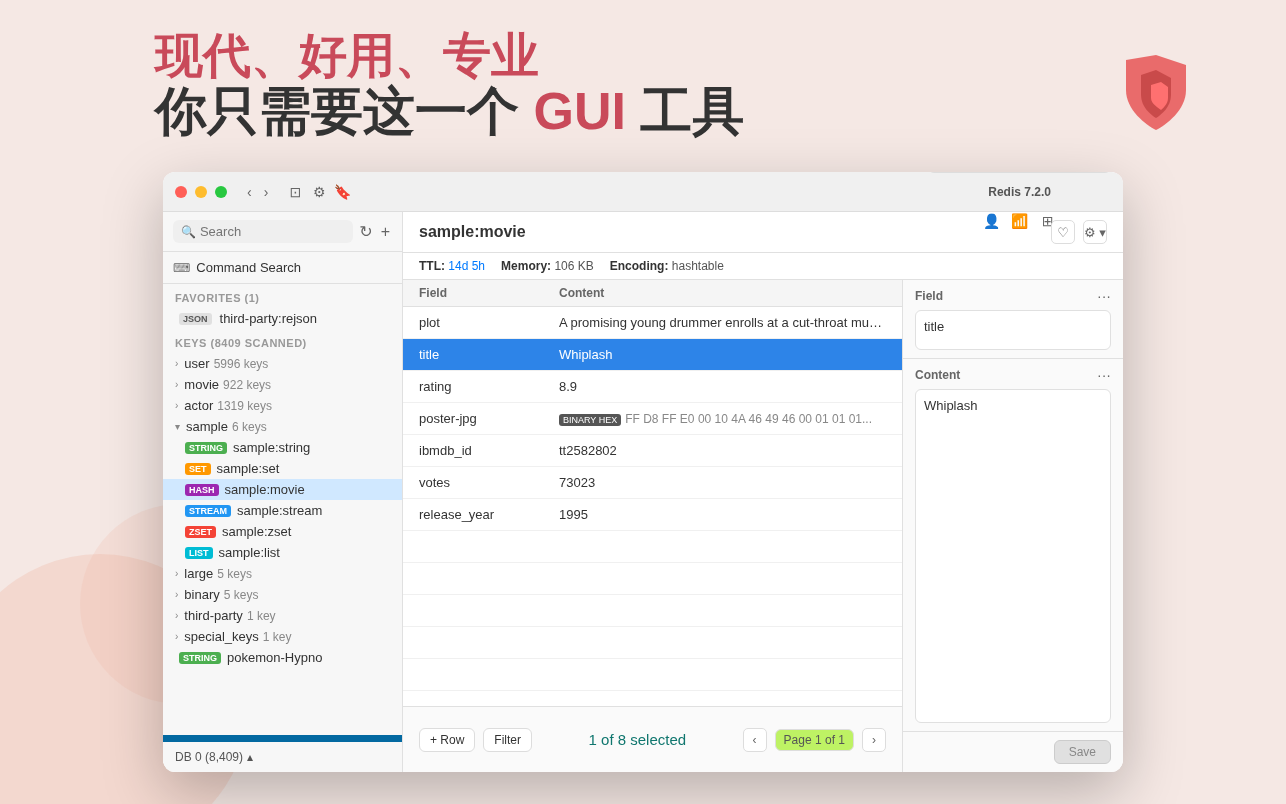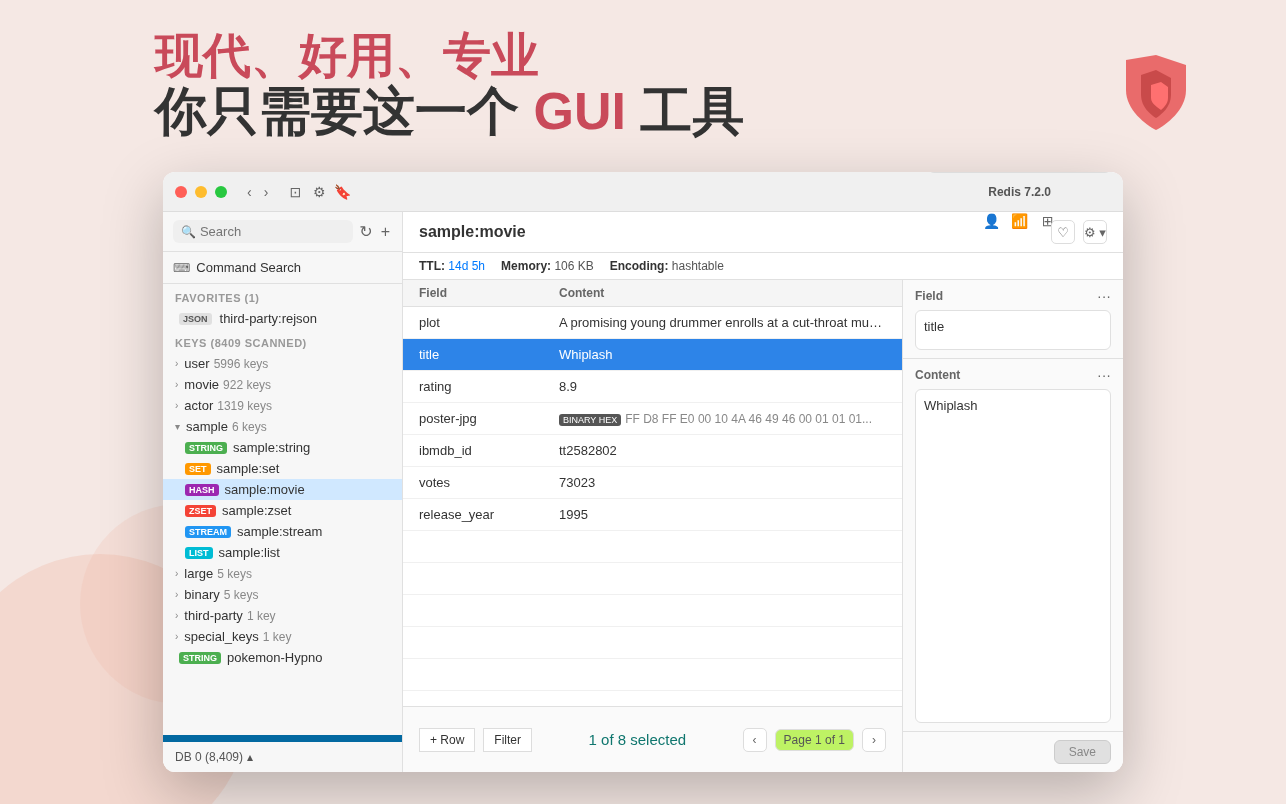--- a/index.html
+++ b/index.html
@@ -327,21 +327,21 @@
     
     .table-footer {
       padding: 8px 16px;
       border-top: 1px solid #e0e0e0;
       display: flex; align-items: center; gap: 8px;
       background: #fafafa;
     }
     .footer-btn {
       display: flex; align-items: center; gap: 4px;
       padding: 4px 10px;
-      border: 1px solid #ddd; border-radius: 0;
+      border: 1px solid #ddd; border-radius: 6px;
       background: #fff; cursor: pointer;
       font-size: 12px; color: #333;
     }
     .page-info {
       margin: 16px auto;
       font-size: 15px; color: #0f766e;
     }
     .page-nav-btn {
       width: 24px; height: 24px;
       border: 1px solid #ddd; border-radius: 5px;
@@ -514,26 +514,26 @@
       </div>
       <div class="key-subitem">
         <span class="key-type-badge badge-set">SET</span>
         <span class="key-subitem-name">sample:set</span>
       </div>
       <div class="key-subitem active">
         <span class="key-type-badge badge-hash">HASH</span>
         <span class="key-subitem-name">sample:movie</span>
       </div>
       <div class="key-subitem">
+        <span class="key-type-badge badge-stream">STREAM</span>
+        <span class="key-subitem-name">sample:stream</span>
+      </div>
+      <div class="key-subitem">
         <span class="key-type-badge badge-zset">ZSET</span>
         <span class="key-subitem-name">sample:zset</span>
-      </div>
-      <div class="key-subitem">
-        <span class="key-type-badge badge-stream">STREAM</span>
-        <span class="key-subitem-name">sample:stream</span>
       </div>
       <div class="key-subitem">
         <span class="key-type-badge badge-list">LIST</span>
         <span class="key-subitem-name">sample:list</span>
       </div>
 
       <div class="key-group">
         <span class="key-group-arrow">›</span>
         <span class="key-group-name">large</span>
         <span class="key-group-count">5 keys</span>

